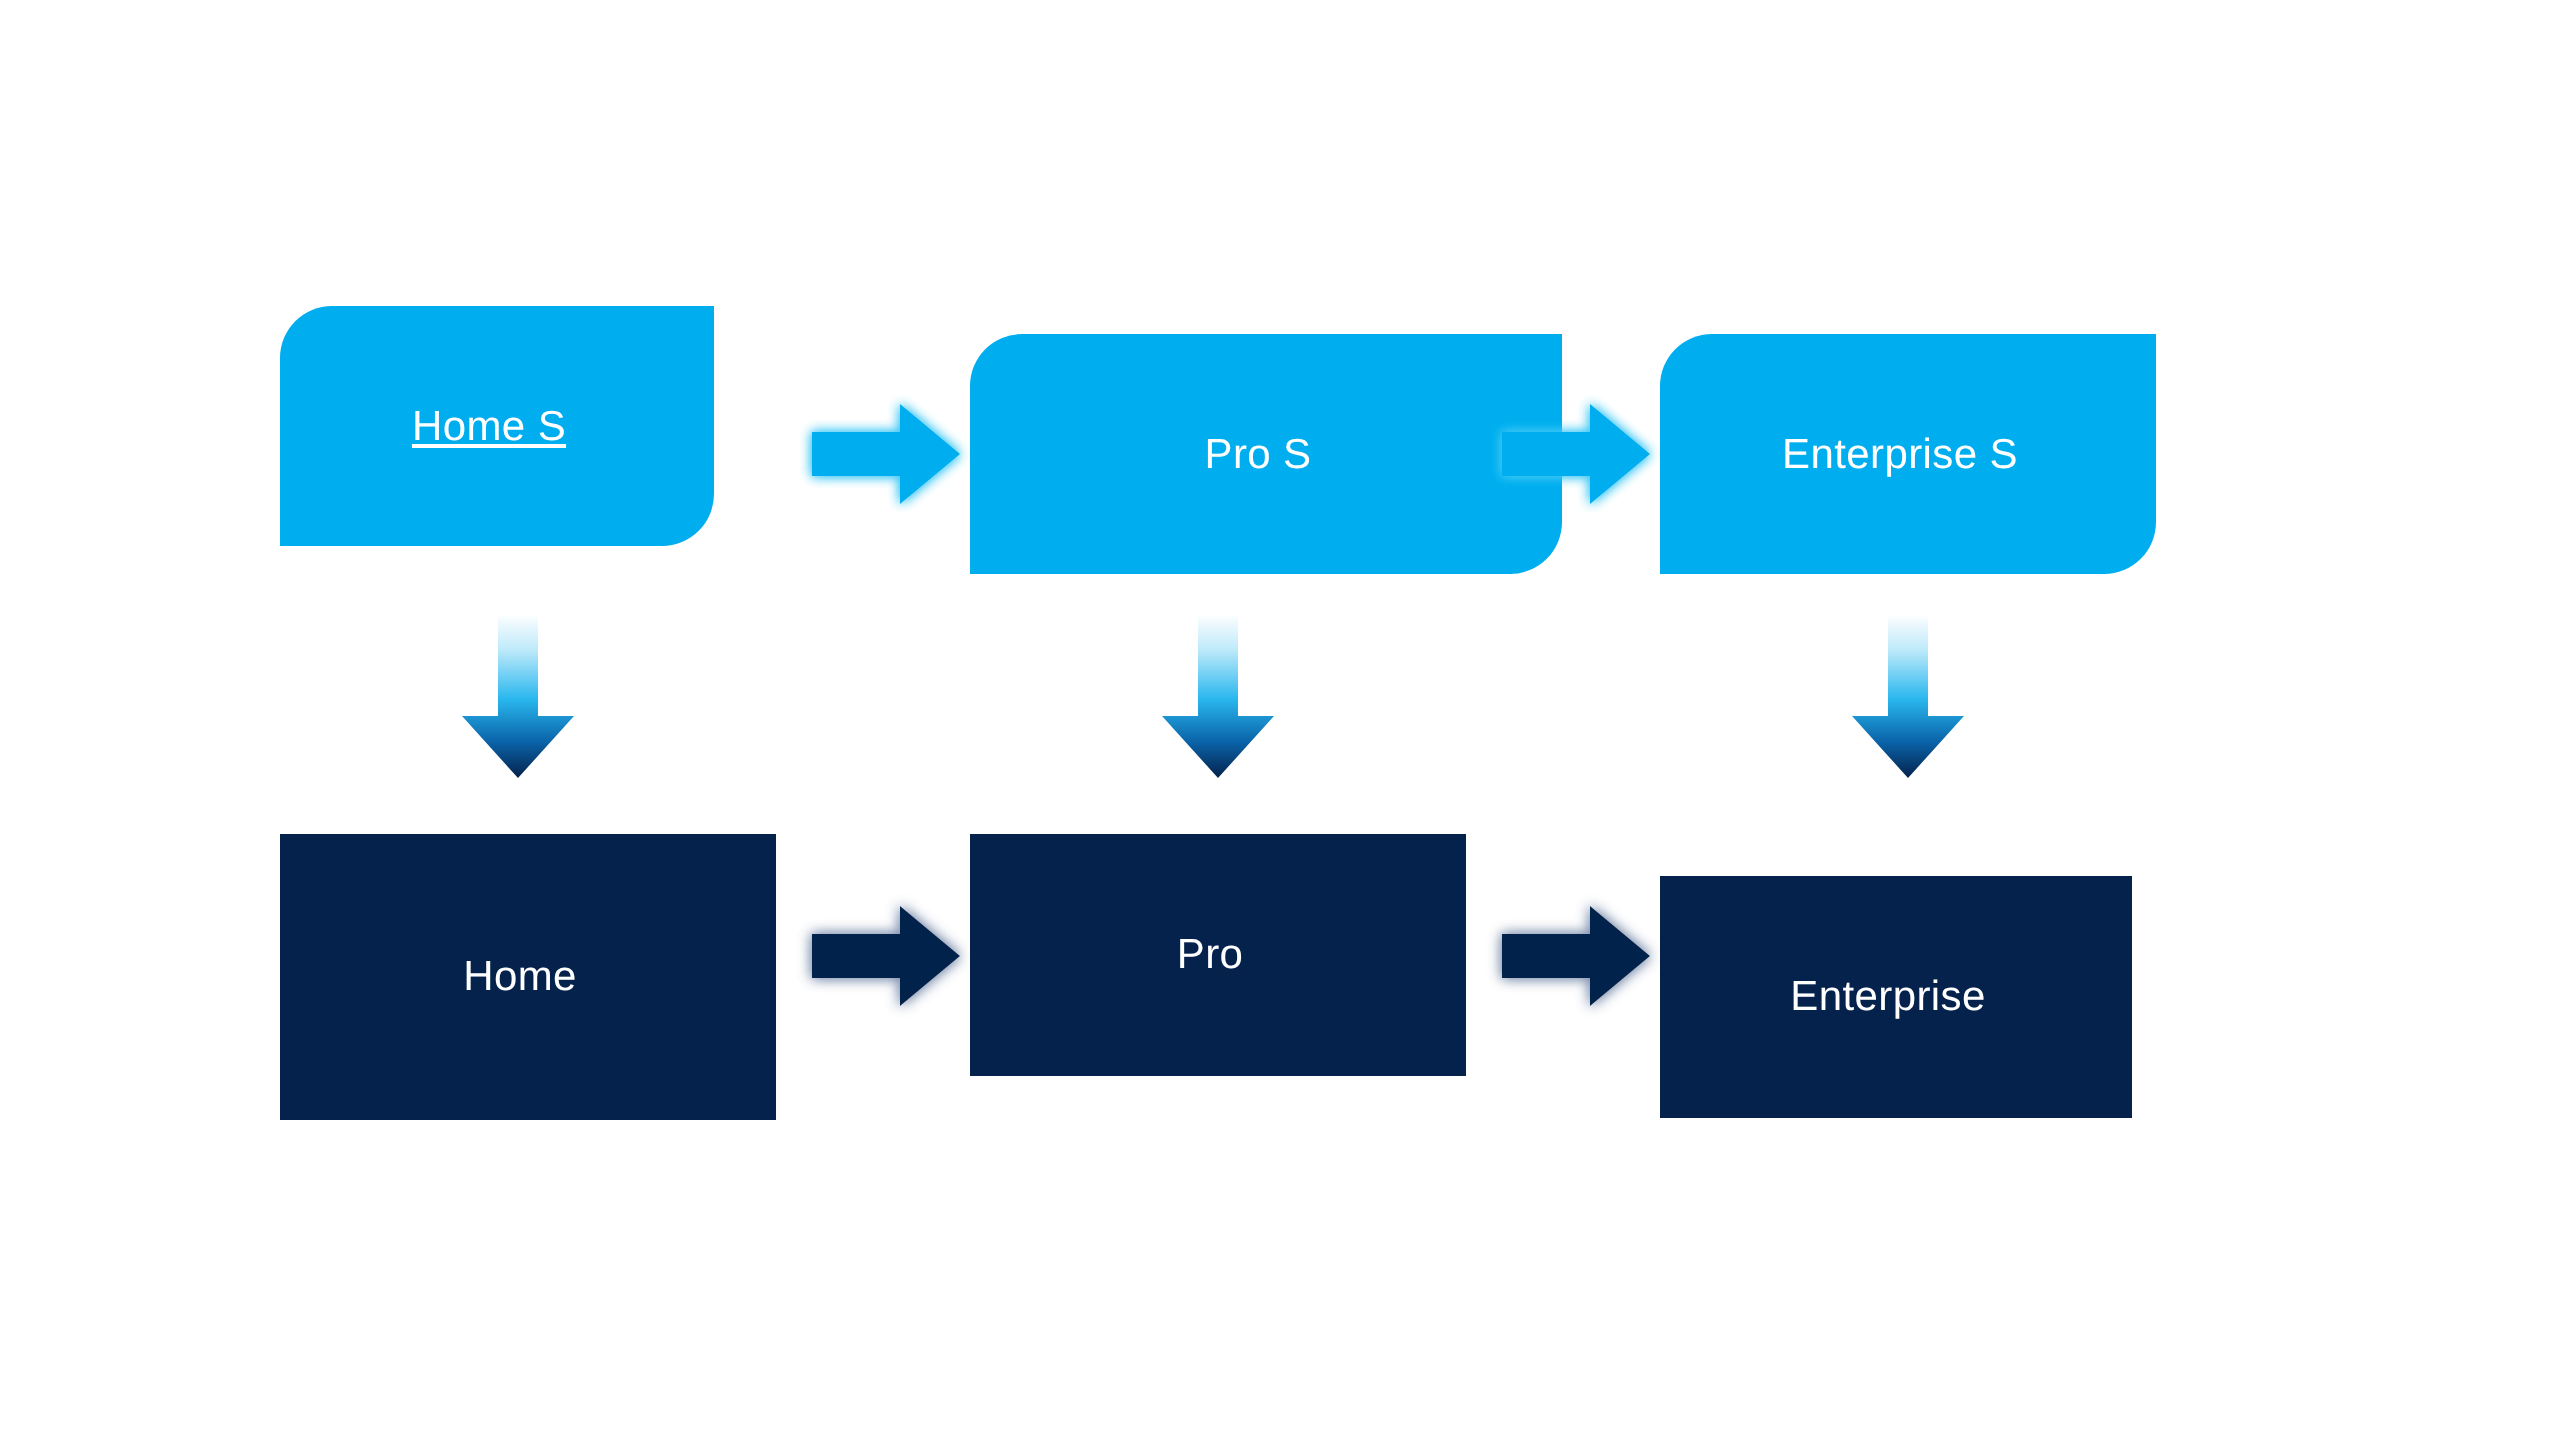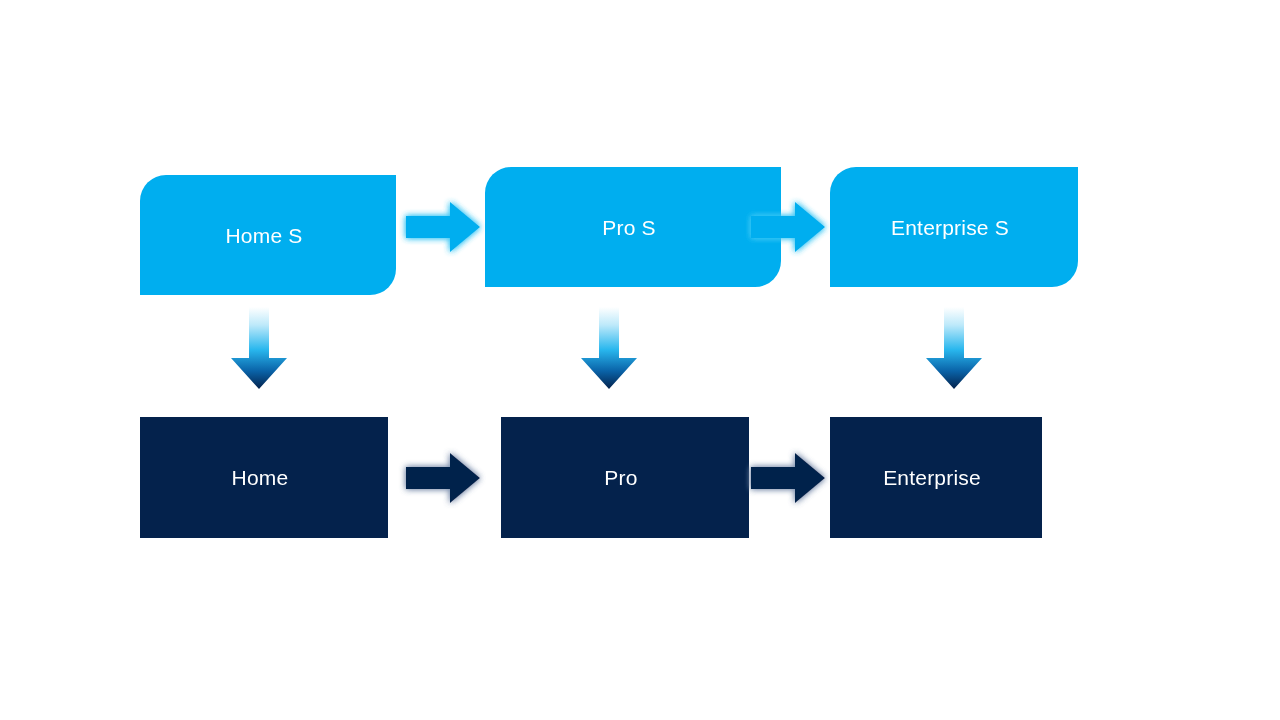--- a/index.html
+++ b/index.html
@@ -70,21 +70,21 @@
     width: 56px;
     height: 82px;
   }
   .arrow-v svg { display: block; width: 100%; height: 100%; }
 </style>
 </head>
 <body>
 
 <div id="canvas">
 
-  <div class="node tier-s" style="left:140px; top:175px; width:256px; height:120px;">
+  <div class="node tier-s" style="left:140px; top:153px; width:217px; height:120px;text-decoration:underline;">
     <span class="node-label">Home S</span>
   </div>
 
   <div class="node tier-s" style="left:485px; top:167px; width:296px; height:120px;">
     <span class="node-label">Pro S</span>
   </div>
 
   <div class="node tier-s" style="left:830px; top:167px; width:248px; height:120px;text-align:right;">
     <span class="node-label">Enterprise S</span>
   </div>
@@ -163,29 +163,29 @@
           <stop offset="22%" stop-color="#BDE9FA"></stop>
           <stop offset="52%" stop-color="#29B7EE"></stop>
           <stop offset="78%" stop-color="#0A63A8"></stop>
           <stop offset="100%" stop-color="#04224C"></stop>
         </linearGradient>
       </defs>
       <path d="M18,0 L38,0 L38,51 L56,51 L28,82 L0,51 L18,51 Z" fill="url(#vgrad3)"></path>
     </svg>
   </div>
 
-  <div class="node tier-base" style="left:140px; top:417px; width:248px; height:121px;">
+  <div class="node tier-base" style="left:140px; top:417px; width:248px; height:143px;">
     <span class="node-label">Home</span>
   </div>
 
-  <div class="node tier-base" style="left:501px; top:417px; width:248px; height:121px;">
+  <div class="node tier-base" style="left:485px; top:417px; width:248px; height:121px;">
     <span class="node-label">Pro</span>
   </div>
 
-  <div class="node tier-base" style="left:830px; top:417px; width:212px; height:121px;">
+  <div class="node tier-base" style="left:830px; top:438px; width:236px; height:121px;">
     <span class="node-label">Enterprise</span>
   </div>
 
   <div class="arrow-h" style="left:406px; top:452px;">
     <svg viewBox="0 0 74 52" xmlns="http://www.w3.org/2000/svg">
       <defs>
         <filter id="glowNavy1" x="-60%" y="-60%" width="220%" height="220%">
           <feGaussianBlur stdDeviation="3.2" result="b"></feGaussianBlur>
           <feFlood flood-color="#7A8DAC" flood-opacity="0.85"></feFlood>
           <feComposite in2="b" operator="in" result="g"></feComposite>

